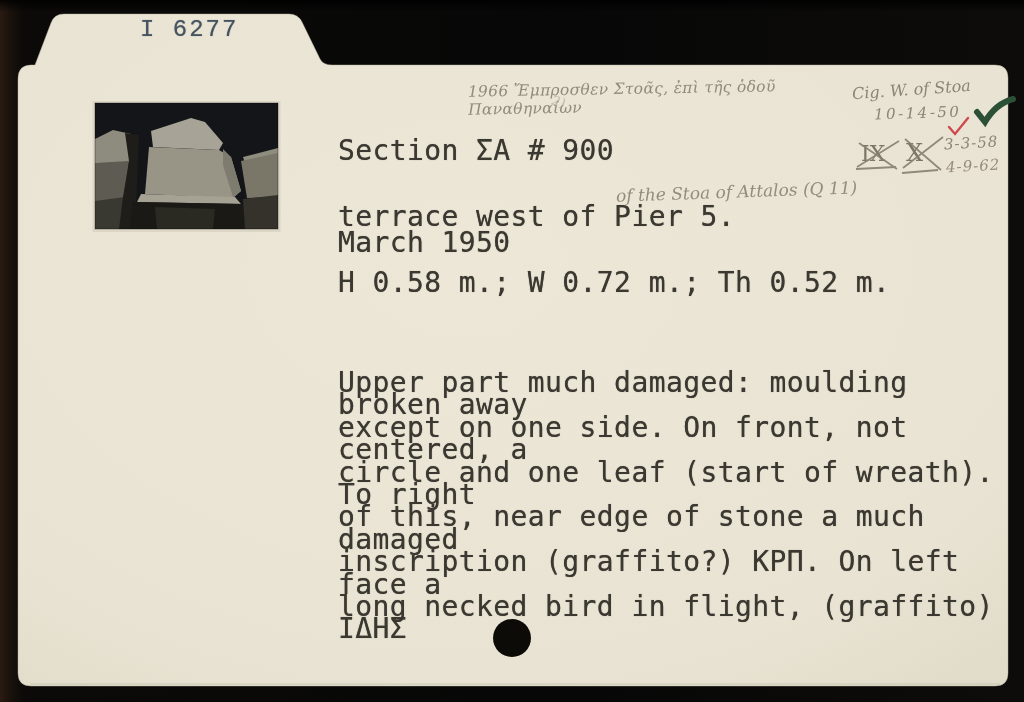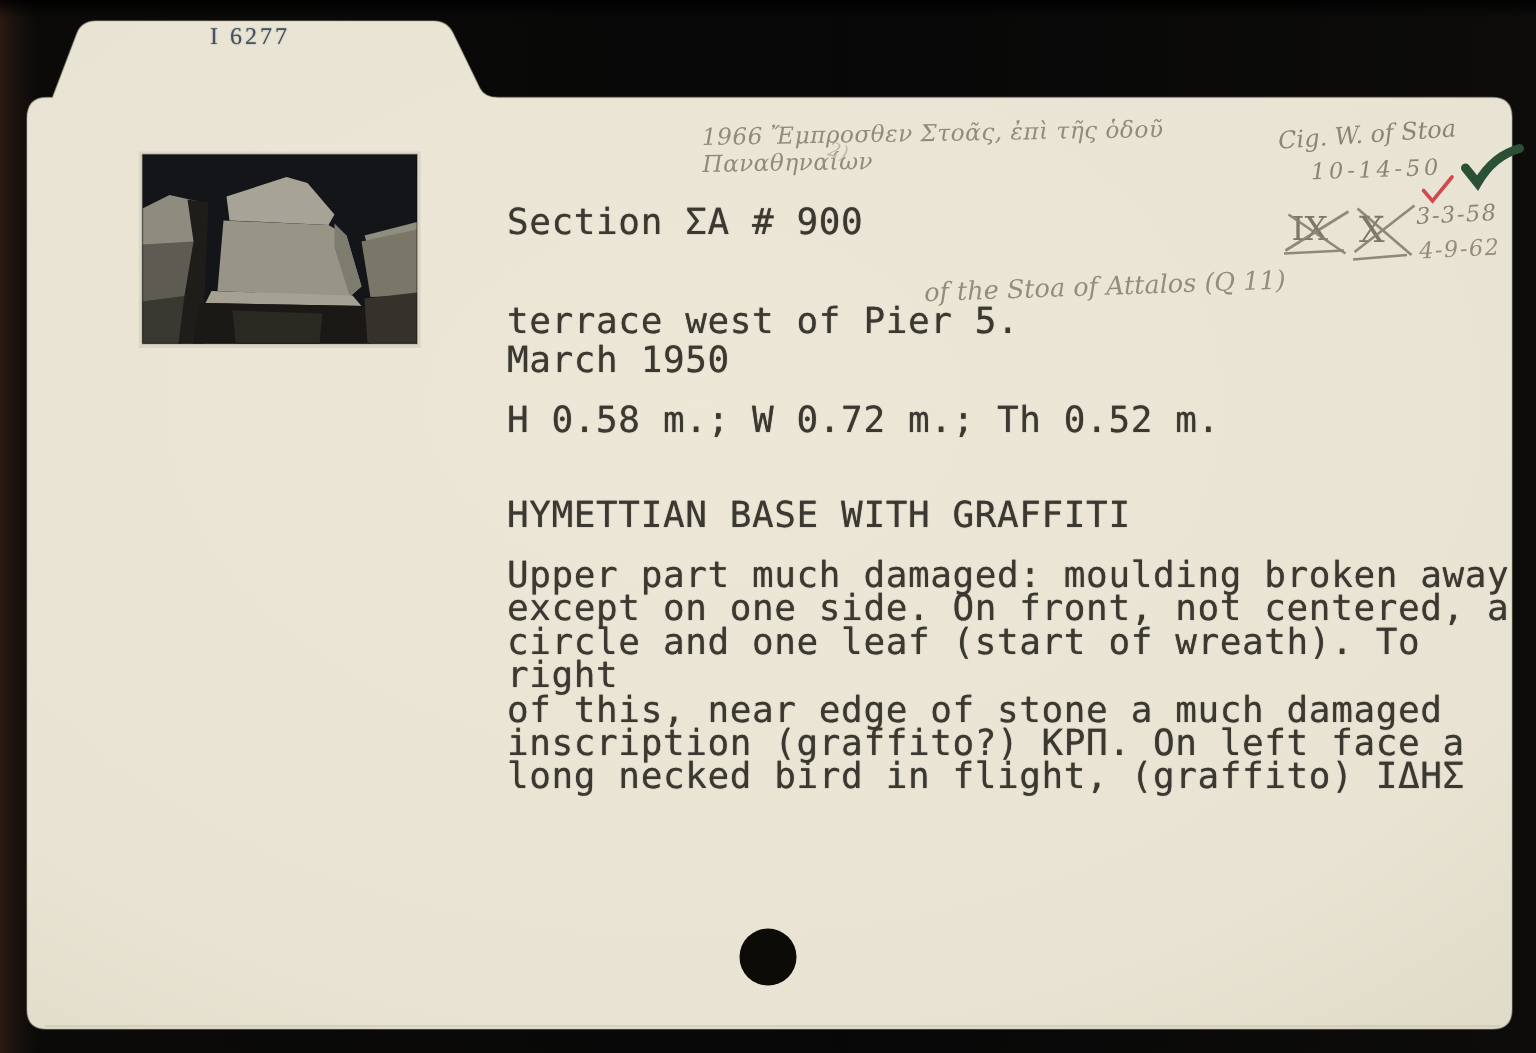--- a/index.html
+++ b/index.html
@@ -8,26 +8,26 @@
     background:linear-gradient(90deg,#2a1b12 0px,#1a120c 10px,#0b0a08 24px,#070707 55%,#0d0c0a 100%);
     font-family:"DejaVu Sans","Liberation Sans",sans-serif;
   }
   .scene::after{content:"";position:absolute;left:0;top:0;width:100%;height:12px;
     background:linear-gradient(180deg,rgba(0,0,0,.85),rgba(0,0,0,0));pointer-events:none;}
   svg{position:absolute;left:0;top:0;}
   .layer{position:absolute;left:0;top:0;width:1024px;height:702px;pointer-events:none;}
   .txt{position:absolute;white-space:pre-line;}
   .typed{
     font-family:"DejaVu Sans Mono","Liberation Mono",monospace;
-    font-size:24px;color:#3a3830;letter-spacing:0.4px;
+    font-size:28px;color:#3a3830;letter-spacing:0.4px;
     text-shadow:0 0 0.7px rgba(52,50,42,0.75);
   }
   .stamp{
-    font-family:Liberation Serif, serif;
-    font-size:16px;color:#44535f;letter-spacing:2px;
+    font-family:Liberation Mono, monospace;
+    font-size:24px;color:#44535f;letter-spacing:2px;
     text-shadow:0 0 1px rgba(60,76,90,0.55);
   }
   .hand{
     font-family:"DejaVu Serif","Liberation Serif",serif;font-style:italic;
     color:#8b8577;
   }
   .pos-tab{left:140px;top:16px;}
   .pos-section{left:338px;top:134px;}
   .pos-prov1{left:338px;top:157px;}
   .pos-prov2{left:338px;top:180px;margin-top:20px;}
@@ -82,21 +82,20 @@
 
     <circle cx="512" cy="638" r="19" fill="#0d0b08"></circle>
   </svg>
 
   <div class="txt stamp pos-tab">I 6277</div>
   <div class="txt typed pos-section">Section ΣΑ # 900</div>
   <div class="txt typed pos-prov2">terrace west of Pier 5.</div>
   <div class="txt hand pos-attalos">of the Stoa of Attalos (Q 11)</div>
   <div class="txt typed pos-march">March 1950</div>
   <div class="txt typed pos-dims">H 0.58 m.; W 0.72 m.; Th 0.52 m.</div>
-  <div class="txt typed pos-title">HYMETTIAN BASE WITH GRAFFITI</div>
   <div class="txt typed pos-desc">Upper part much damaged: moulding broken away
 except on one side.  On front, not centered, a
 circle and one leaf (start of wreath).  To right
 of this, near edge of stone a much damaged
 inscription (graffito?) ΚΡΠ.  On left face a
 long necked bird in flight, (graffito)  ΙΔΗΣ</div>
 
   <div class="txt hand pos-greek">1966 Ἔμπροσθεν Στοᾶς, ἐπὶ τῆς ὁδοῦ Παναθηναίων</div>
   <div class="txt hand pos-locnote">Cig. W. of Stoa</div>
   <div class="txt hand pos-checkdate">10-14-50</div>

